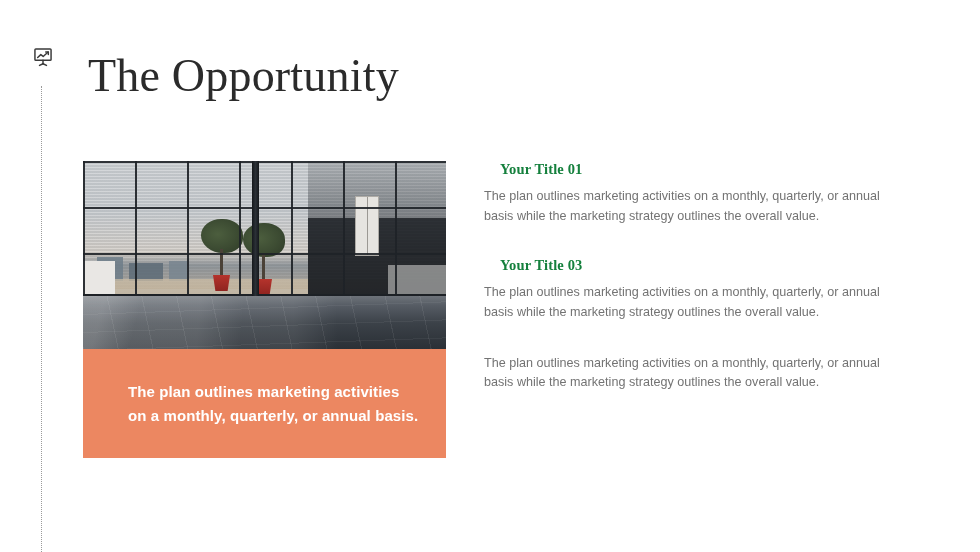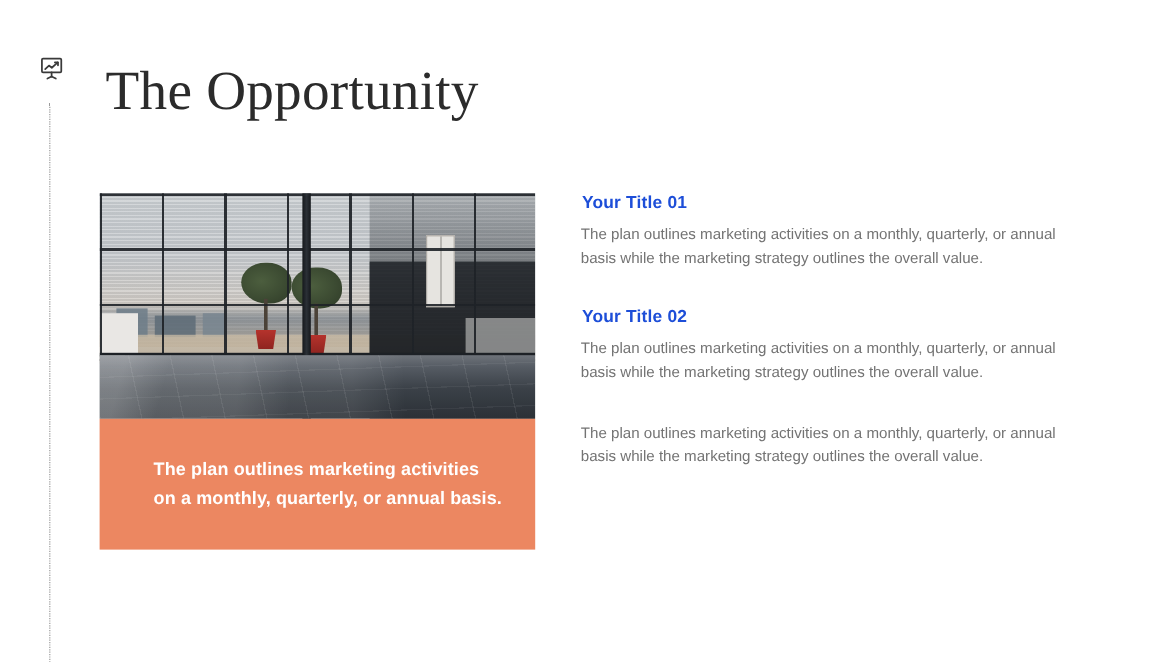--- a/index.html
+++ b/index.html
@@ -229,25 +229,26 @@
   
   .content {
     position: absolute;
     left: 484px;
     top: 161px;
     width: 420px;
   }
   .item { margin-bottom: 31px; }
   .item:last-child { margin-bottom: 0; }
   .item-title {
-    margin: 0 0 9px 1px;
+    margin: 0 0 9px 16px;
     font-size: 14.5px;
     font-weight: 700;
-    color: #1d4ed8;
+    color: #15803d;
     letter-spacing: 0.15px;
+    font-family: Liberation Serif, serif;
   }
   .item-body {
     margin: 0;
     font-size: 12.6px;
     font-weight: 400;
     line-height: 1.56;
     color: #737373;
     max-width: 415px;
   }
 </style>
@@ -312,21 +313,21 @@
   </div>
 
   <div class="content">
 
     <div class="item">
       <h2 class="item-title">Your Title 01</h2>
       <p class="item-body">The plan outlines marketing activities on a monthly, quarterly, or annual basis while the marketing strategy outlines the overall value.</p>
     </div>
 
     <div class="item">
-      <h2 class="item-title">Your Title 02</h2>
+      <h2 class="item-title">Your Title 03</h2>
       <p class="item-body">The plan outlines marketing activities on a monthly, quarterly, or annual basis while the marketing strategy outlines the overall value.</p>
     </div>
 
     <div class="item">
       <p class="item-body">The plan outlines marketing activities on a monthly, quarterly, or annual basis while the marketing strategy outlines the overall value.</p>
     </div>
 
   </div>
 </div>
 

